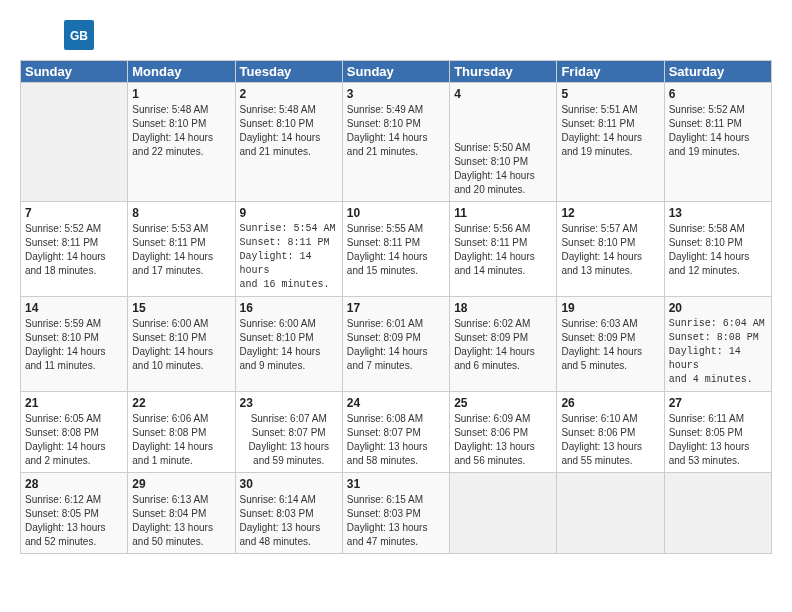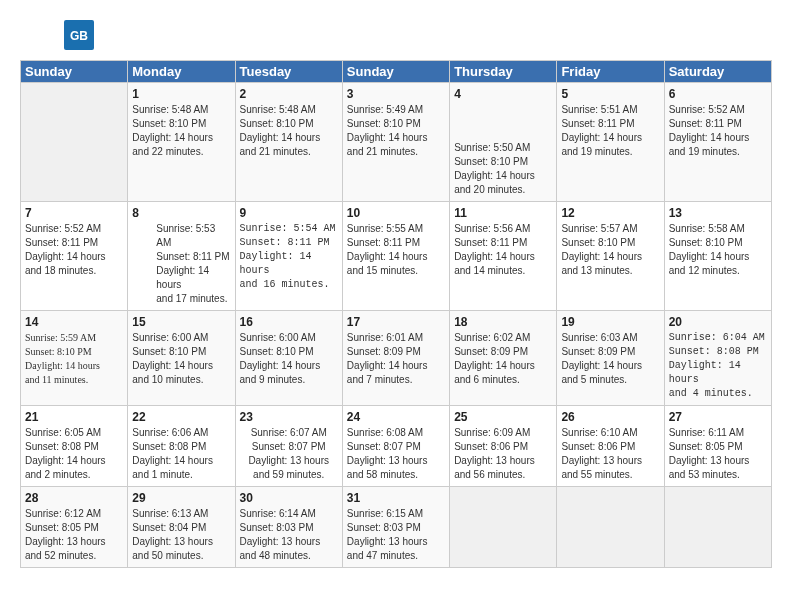--- a/index.html
+++ b/index.html
@@ -170,21 +170,21 @@
       <tr>
         <td>
           <div class="day-number">7</div>
           <div class="day-info" style="white-space: pre-line;">Sunrise: 5:52 AM
 Sunset: 8:11 PM
 Daylight: 14 hours
 and 18 minutes.</div>
         </td>
         <td>
           <div class="day-number">8</div>
-          <div class="day-info" style="white-space: pre-line; margin-left: 24px;">Sunrise: 5:53 AM
+          <div class="day-info" style="white-space: pre-line;">Sunrise: 5:53 AM
 Sunset: 8:11 PM
 Daylight: 14 hours
 and 17 minutes.</div>
         </td>
         <td>
           <div class="day-number">9</div>
           <div class="day-info" style="white-space: pre-line; font-family: Liberation Mono, monospace;">Sunrise: 5:54 AM
 Sunset: 8:11 PM
 Daylight: 14 hours
 and 16 minutes.</div>
@@ -214,21 +214,21 @@
           <div class="day-number">13</div>
           <div class="day-info" style="white-space: pre-line;">Sunrise: 5:58 AM
 Sunset: 8:10 PM
 Daylight: 14 hours
 and 12 minutes.</div>
         </td>
       </tr>
       <tr>
         <td>
           <div class="day-number">14</div>
-          <div class="day-info" style="white-space: pre-line; font-family: Liberation Serif, serif;">Sunrise: 5:59 AM
+          <div class="day-info" style="white-space: pre-line;">Sunrise: 5:59 AM
 Sunset: 8:10 PM
 Daylight: 14 hours
 and 11 minutes.</div>
         </td>
         <td>
           <div class="day-number">15</div>
           <div class="day-info" style="white-space: pre-line;">Sunrise: 6:00 AM
 Sunset: 8:10 PM
 Daylight: 14 hours
 and 10 minutes.</div>

